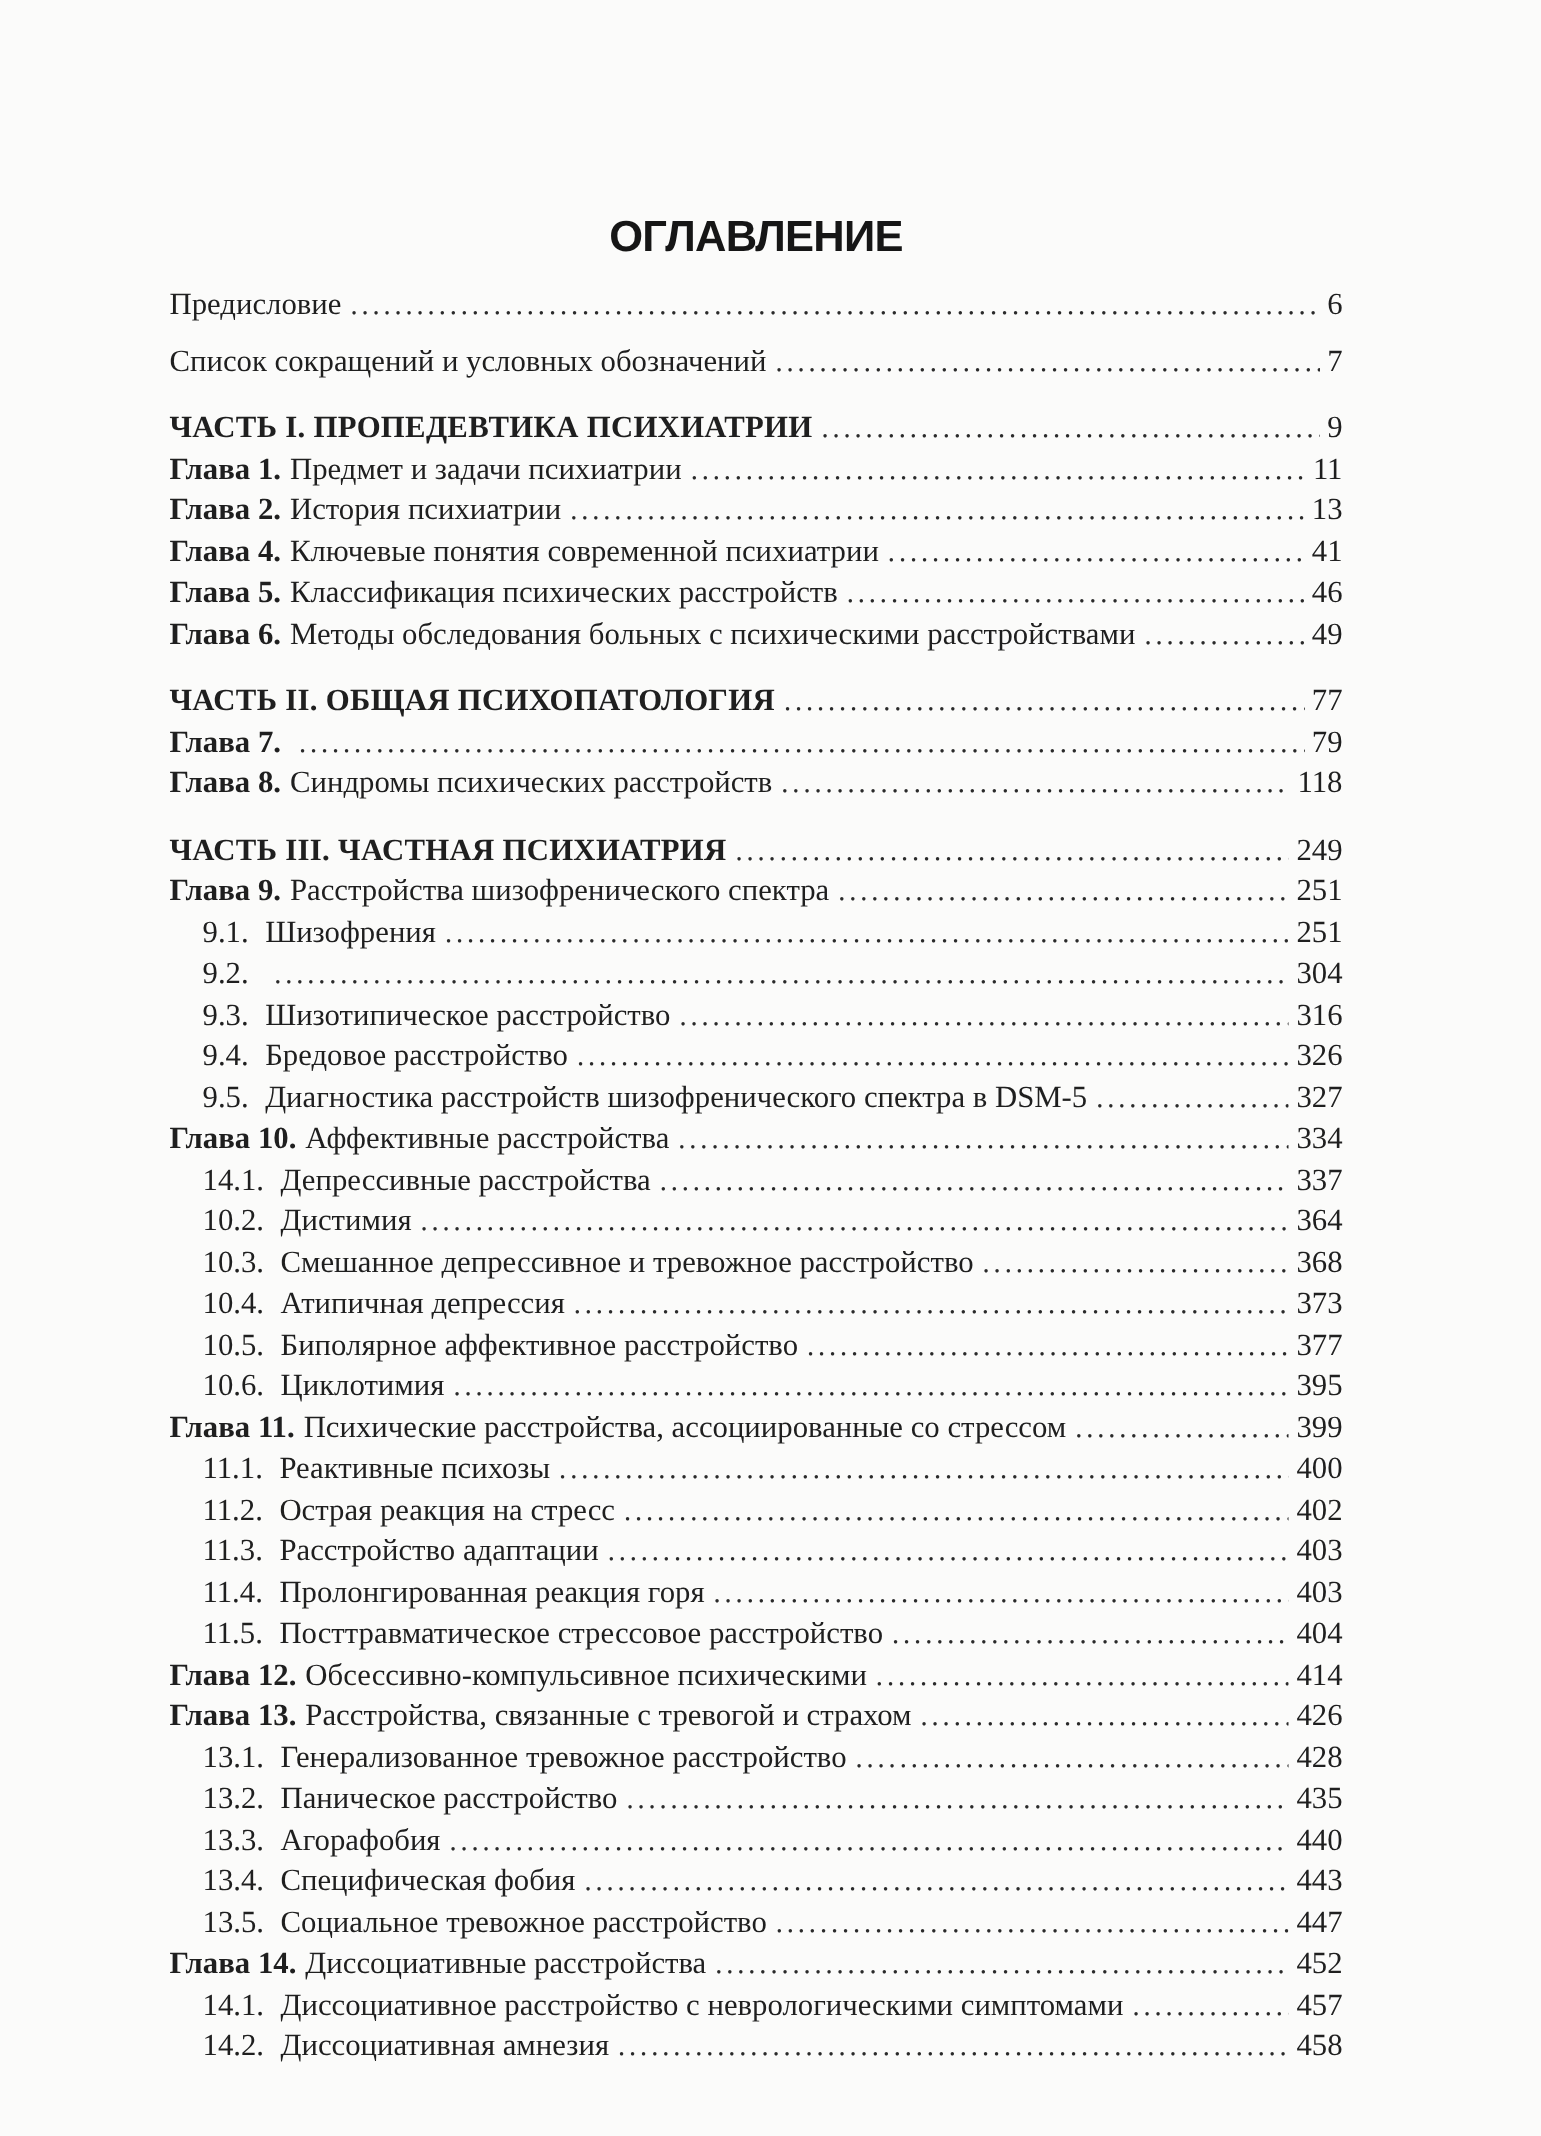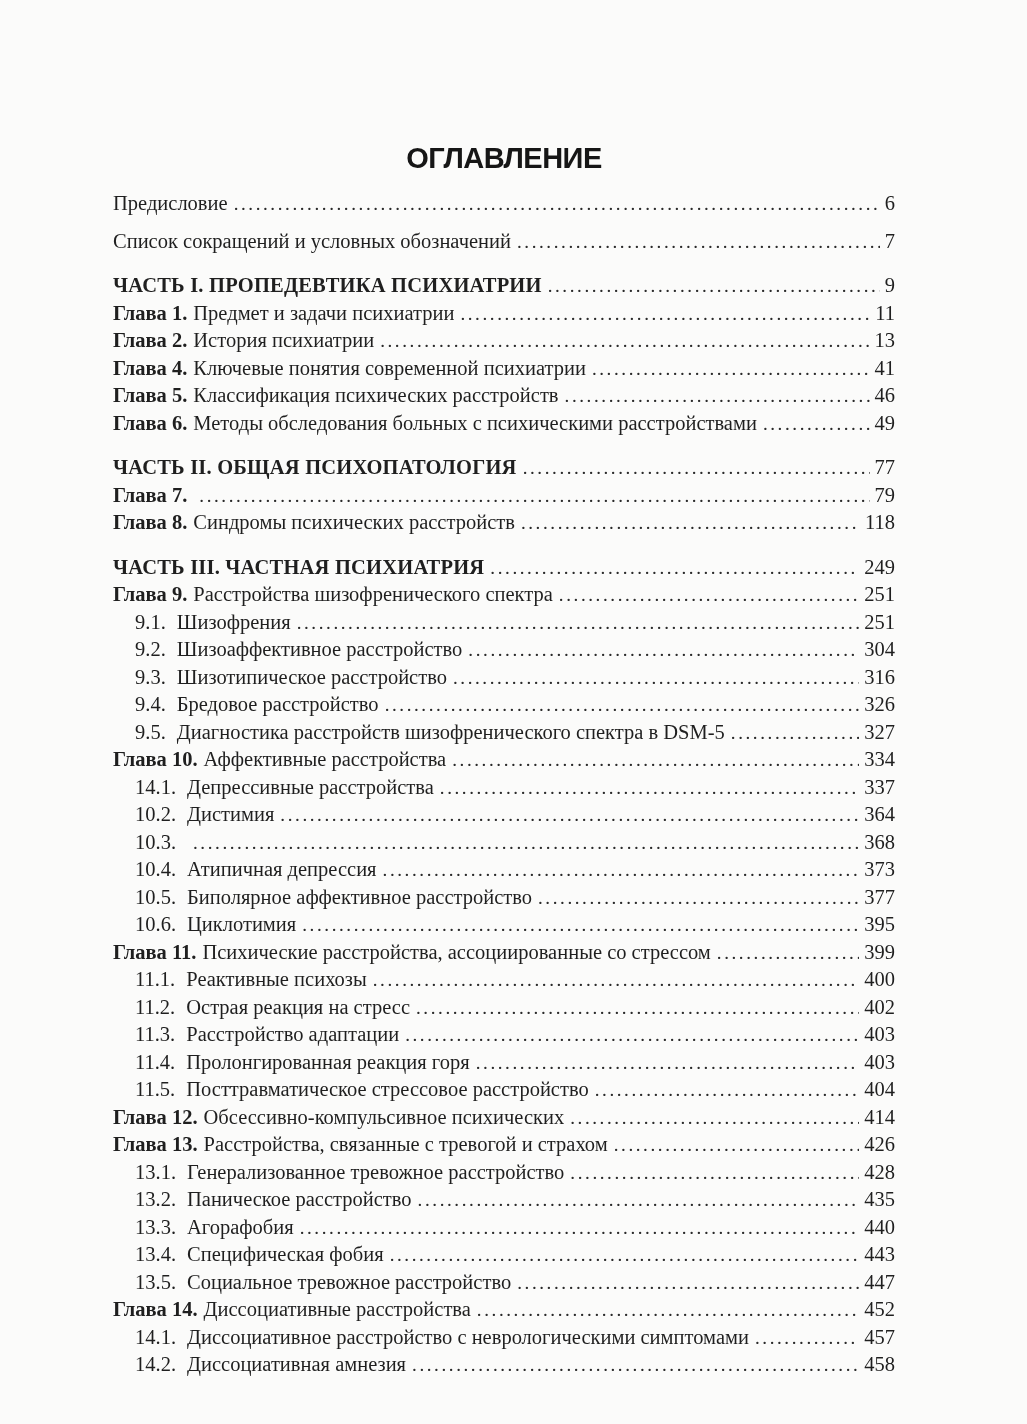--- a/index.html
+++ b/index.html
@@ -162,21 +162,20 @@
     <span class="pagenum">251</span>
   </div>
       <div class="entry sub">
     <span class="prefix">9.1.</span>
     <span class="label">Шизофрения</span>
     <span class="dots"></span>
     <span class="pagenum">251</span>
   </div>
       <div class="entry sub">
     <span class="prefix">9.2.</span>
-    <span class="label">Шизоаффективное расстройство</span>
     <span class="dots"></span>
     <span class="pagenum">304</span>
   </div>
       <div class="entry sub">
     <span class="prefix">9.3.</span>
     <span class="label">Шизотипическое расстройство</span>
     <span class="dots"></span>
     <span class="pagenum">316</span>
   </div>
       <div class="entry sub">
@@ -204,20 +203,21 @@
     <span class="pagenum">337</span>
   </div>
       <div class="entry sub">
     <span class="prefix">10.2.</span>
     <span class="label">Дистимия</span>
     <span class="dots"></span>
     <span class="pagenum">364</span>
   </div>
       <div class="entry sub">
     <span class="prefix">10.3.</span>
+    <span class="label">Смешанное депрессивное и тревожное расстройство</span>
     <span class="dots"></span>
     <span class="pagenum">368</span>
   </div>
       <div class="entry sub">
     <span class="prefix">10.4.</span>
     <span class="label">Атипичная депрессия</span>
     <span class="dots"></span>
     <span class="pagenum">373</span>
   </div>
       <div class="entry sub">
@@ -263,21 +263,21 @@
     <span class="pagenum">403</span>
   </div>
       <div class="entry sub">
     <span class="prefix">11.5.</span>
     <span class="label">Посттравматическое стрессовое расстройство</span>
     <span class="dots"></span>
     <span class="pagenum">404</span>
   </div>
       <div class="entry chapter">
     <span class="prefix">Глава 12.</span>
-    <span class="label">Обсессивно-компульсивное психических</span>
+    <span class="label">Обсессивно-компульсивное психическими</span>
     <span class="dots"></span>
     <span class="pagenum">414</span>
   </div>
       <div class="entry chapter">
     <span class="prefix">Глава 13.</span>
     <span class="label">Расстройства, связанные с тревогой и страхом</span>
     <span class="dots"></span>
     <span class="pagenum">426</span>
   </div>
       <div class="entry sub">

